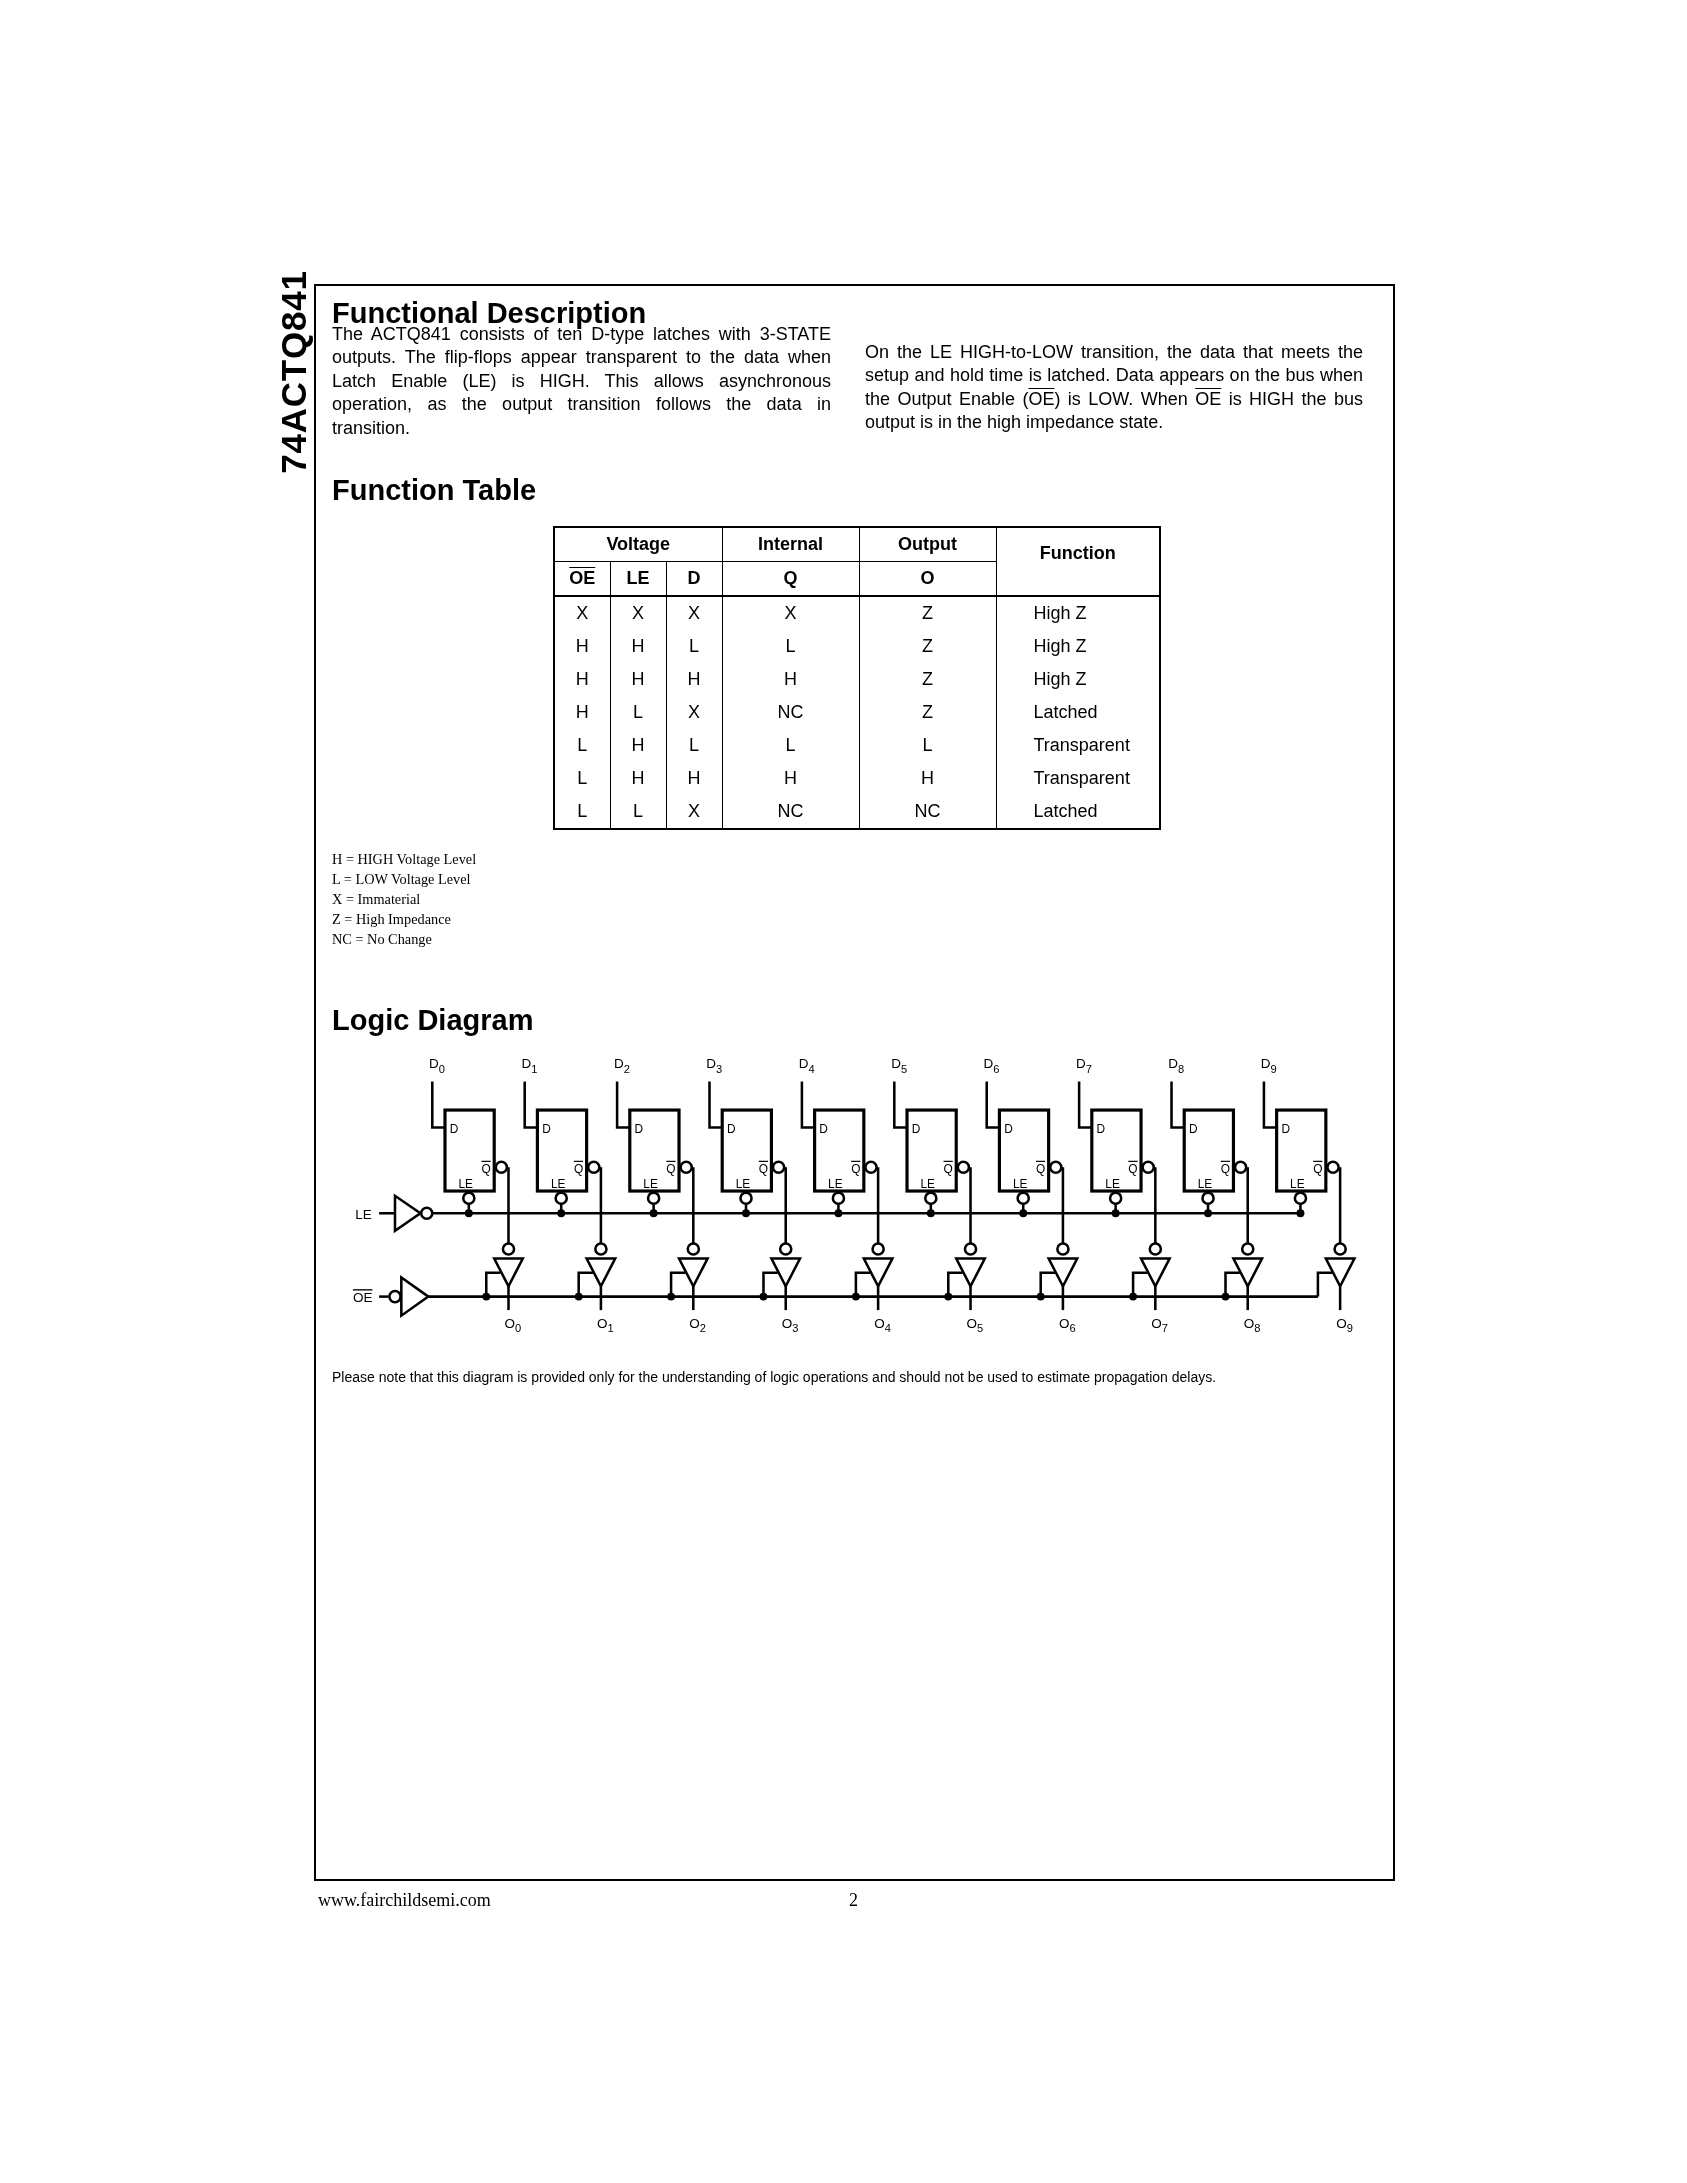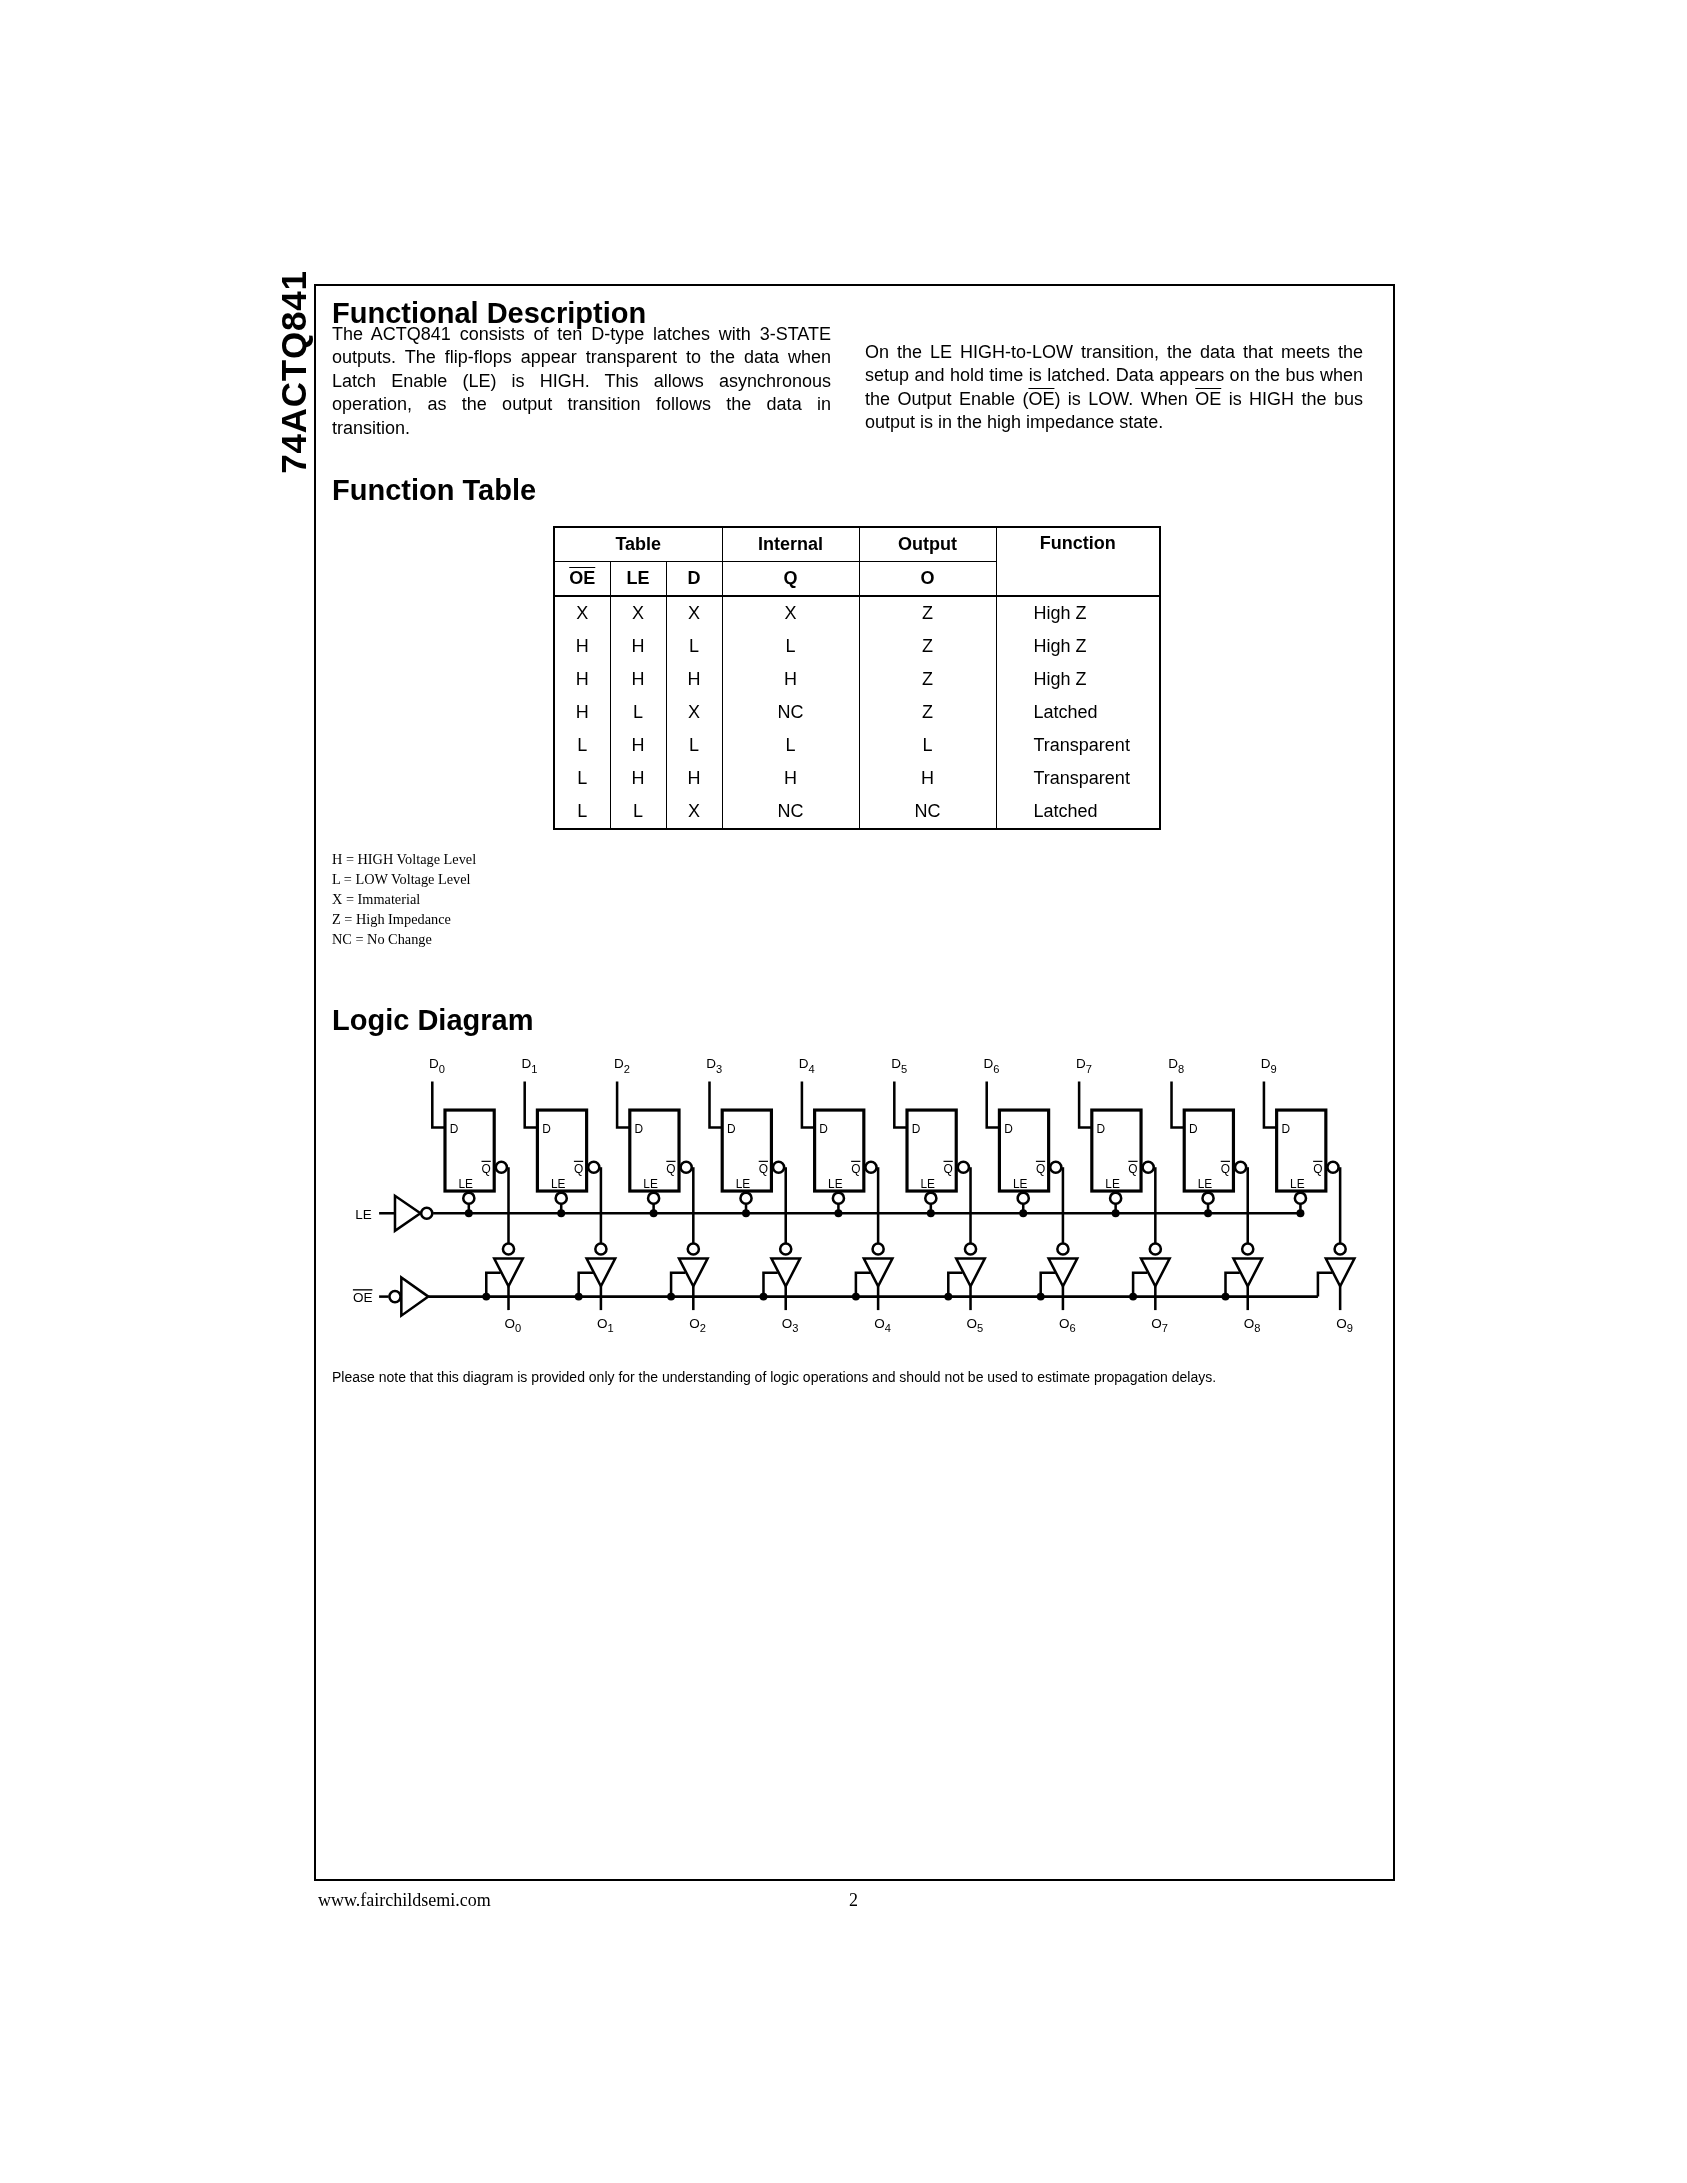--- a/index.html
+++ b/index.html
@@ -46,24 +46,24 @@
   <colgroup>
     <col style="width:56px">
       <col style="width:56px">
       <col style="width:56px">
       <col style="width:137px">
       <col style="width:137px">
       <col style="width:164px">
   </colgroup>
   <thead>
     <tr>
-      <th colspan="3">Table</th>
+      <th colspan="3">Voltage</th>
       <th>Internal</th>
       <th>Output</th>
-      <th rowspan="2" style="vertical-align:top; padding-top:5px; border-bottom:2.4px solid #000;">Function</th>
+      <th rowspan="2" style="vertical-align:top; padding-top:15px; border-bottom:2.4px solid #000;">Function</th>
     </tr>
     <tr class="hdr2">
       <th><span class="ovl">OE</span></th>
       <th>LE</th>
       <th>D</th>
       <th>Q</th>
       <th>O</th>
     </tr>
   </thead>
   <tbody id="ft-body">

